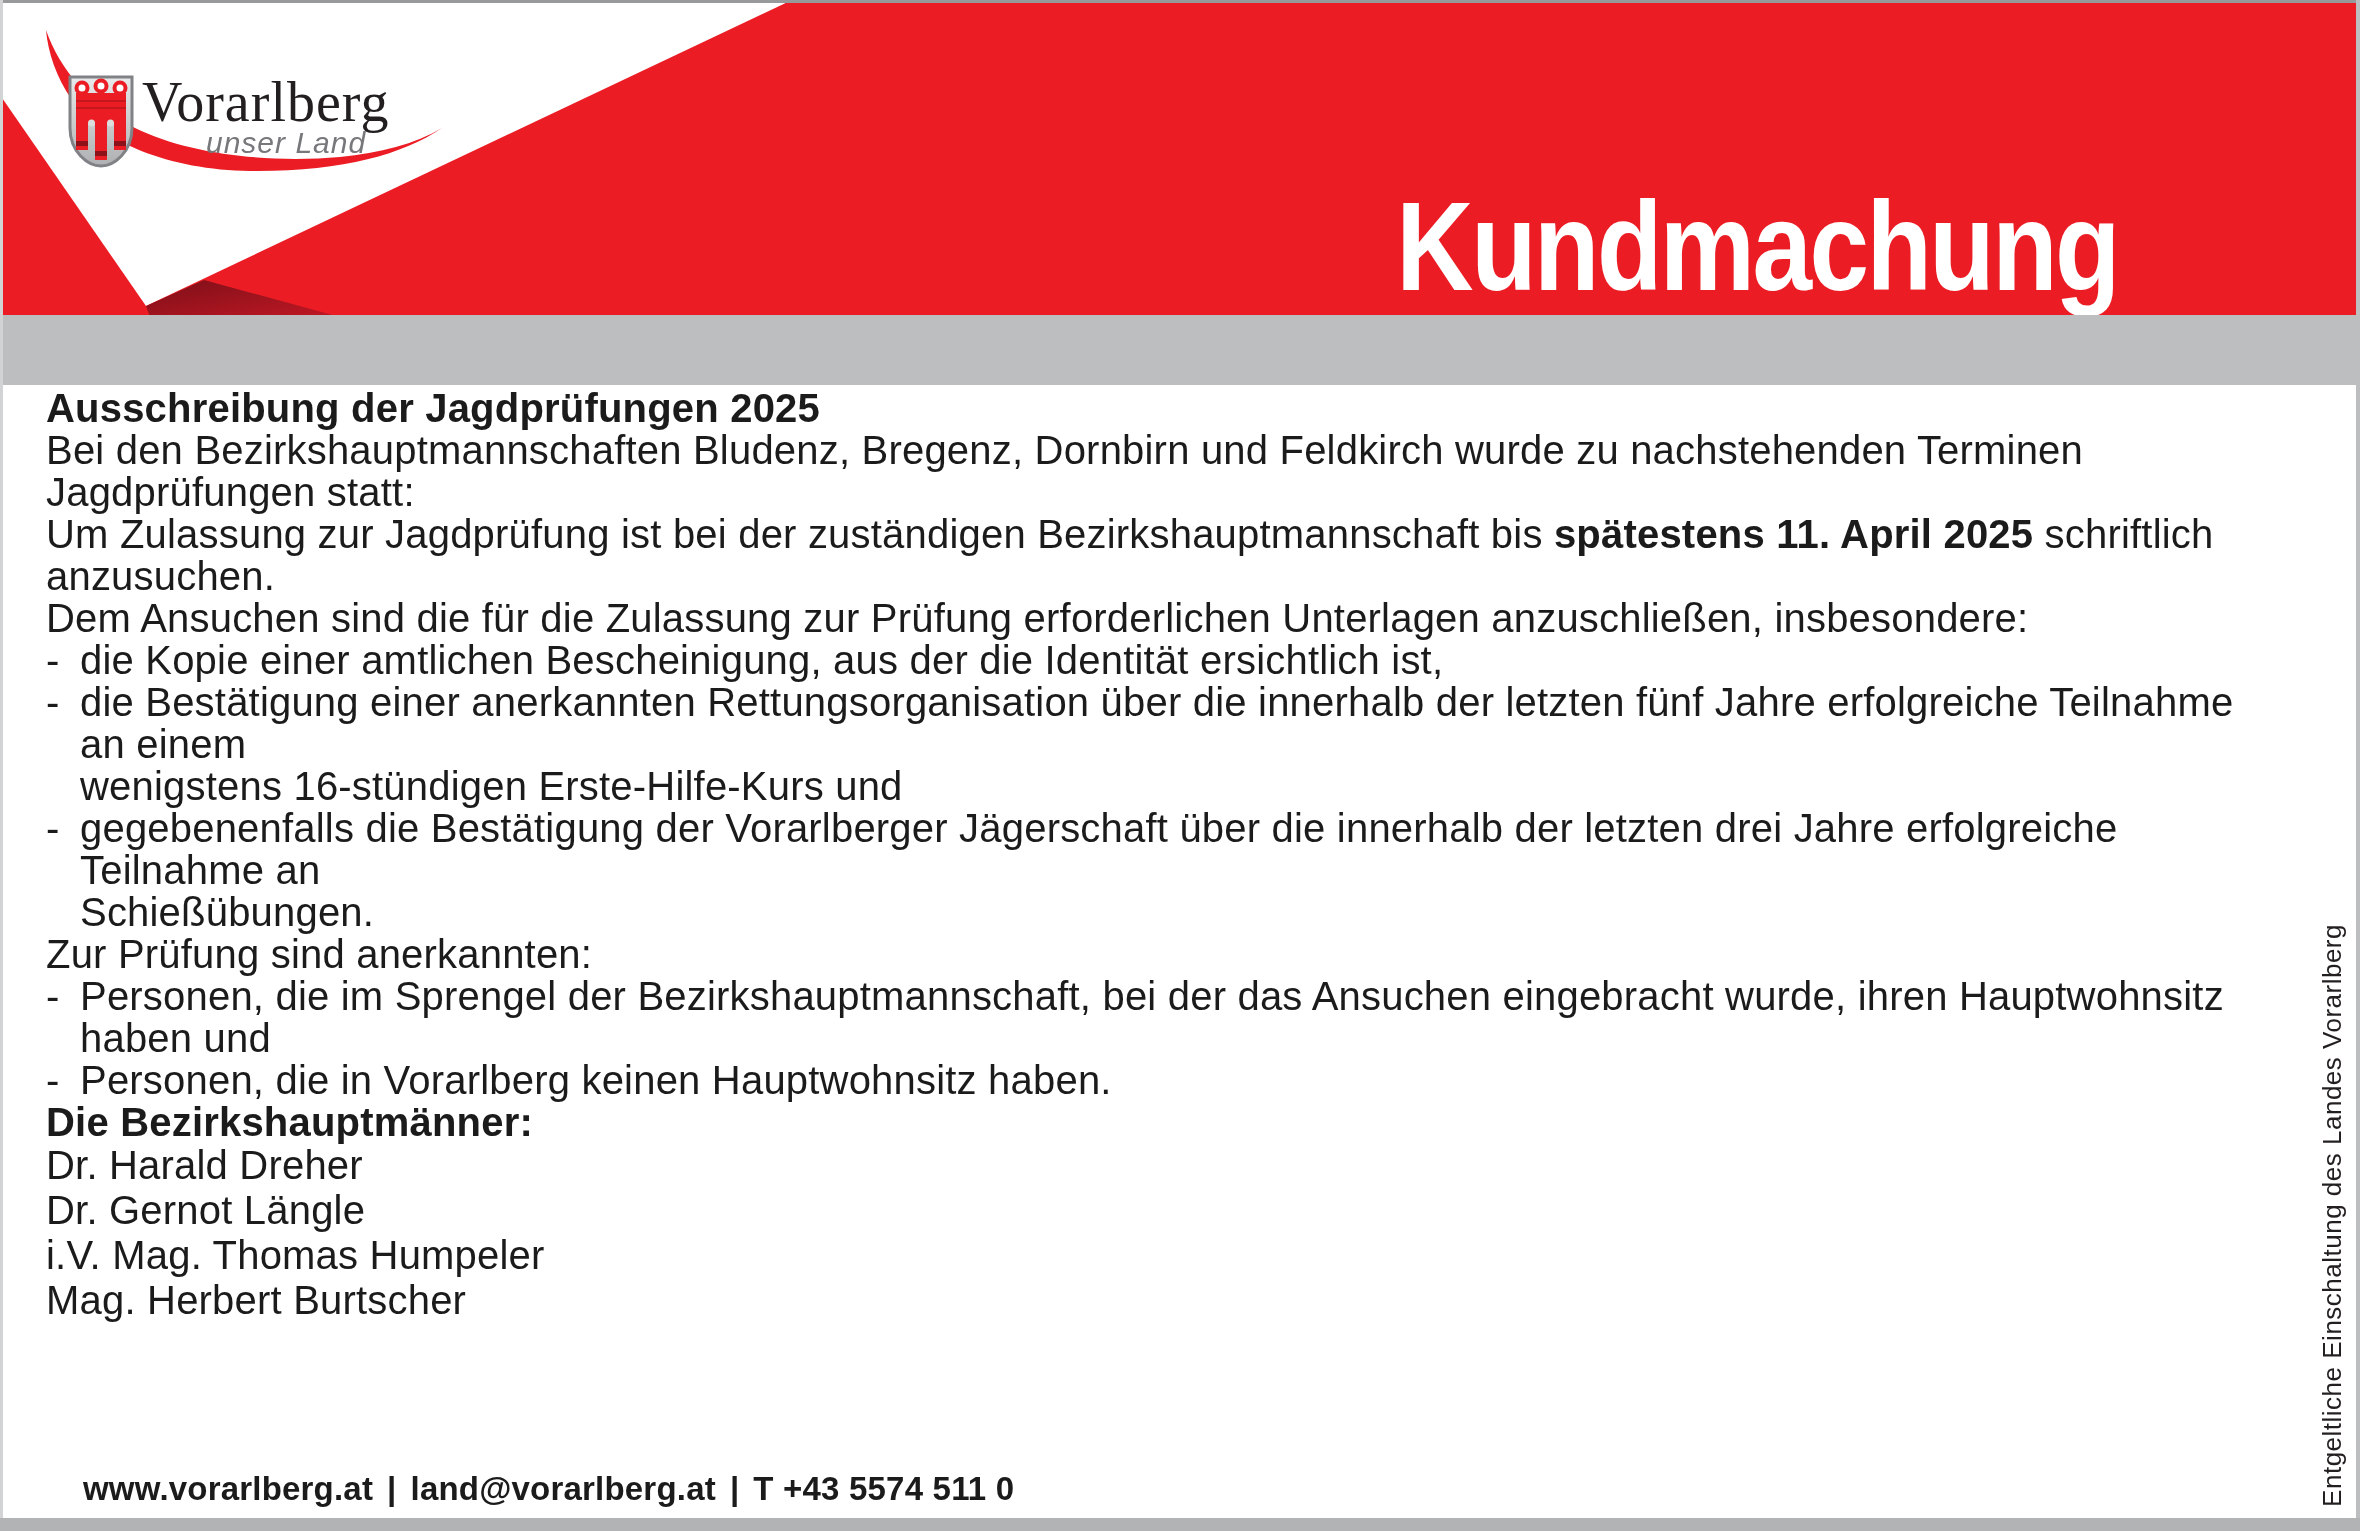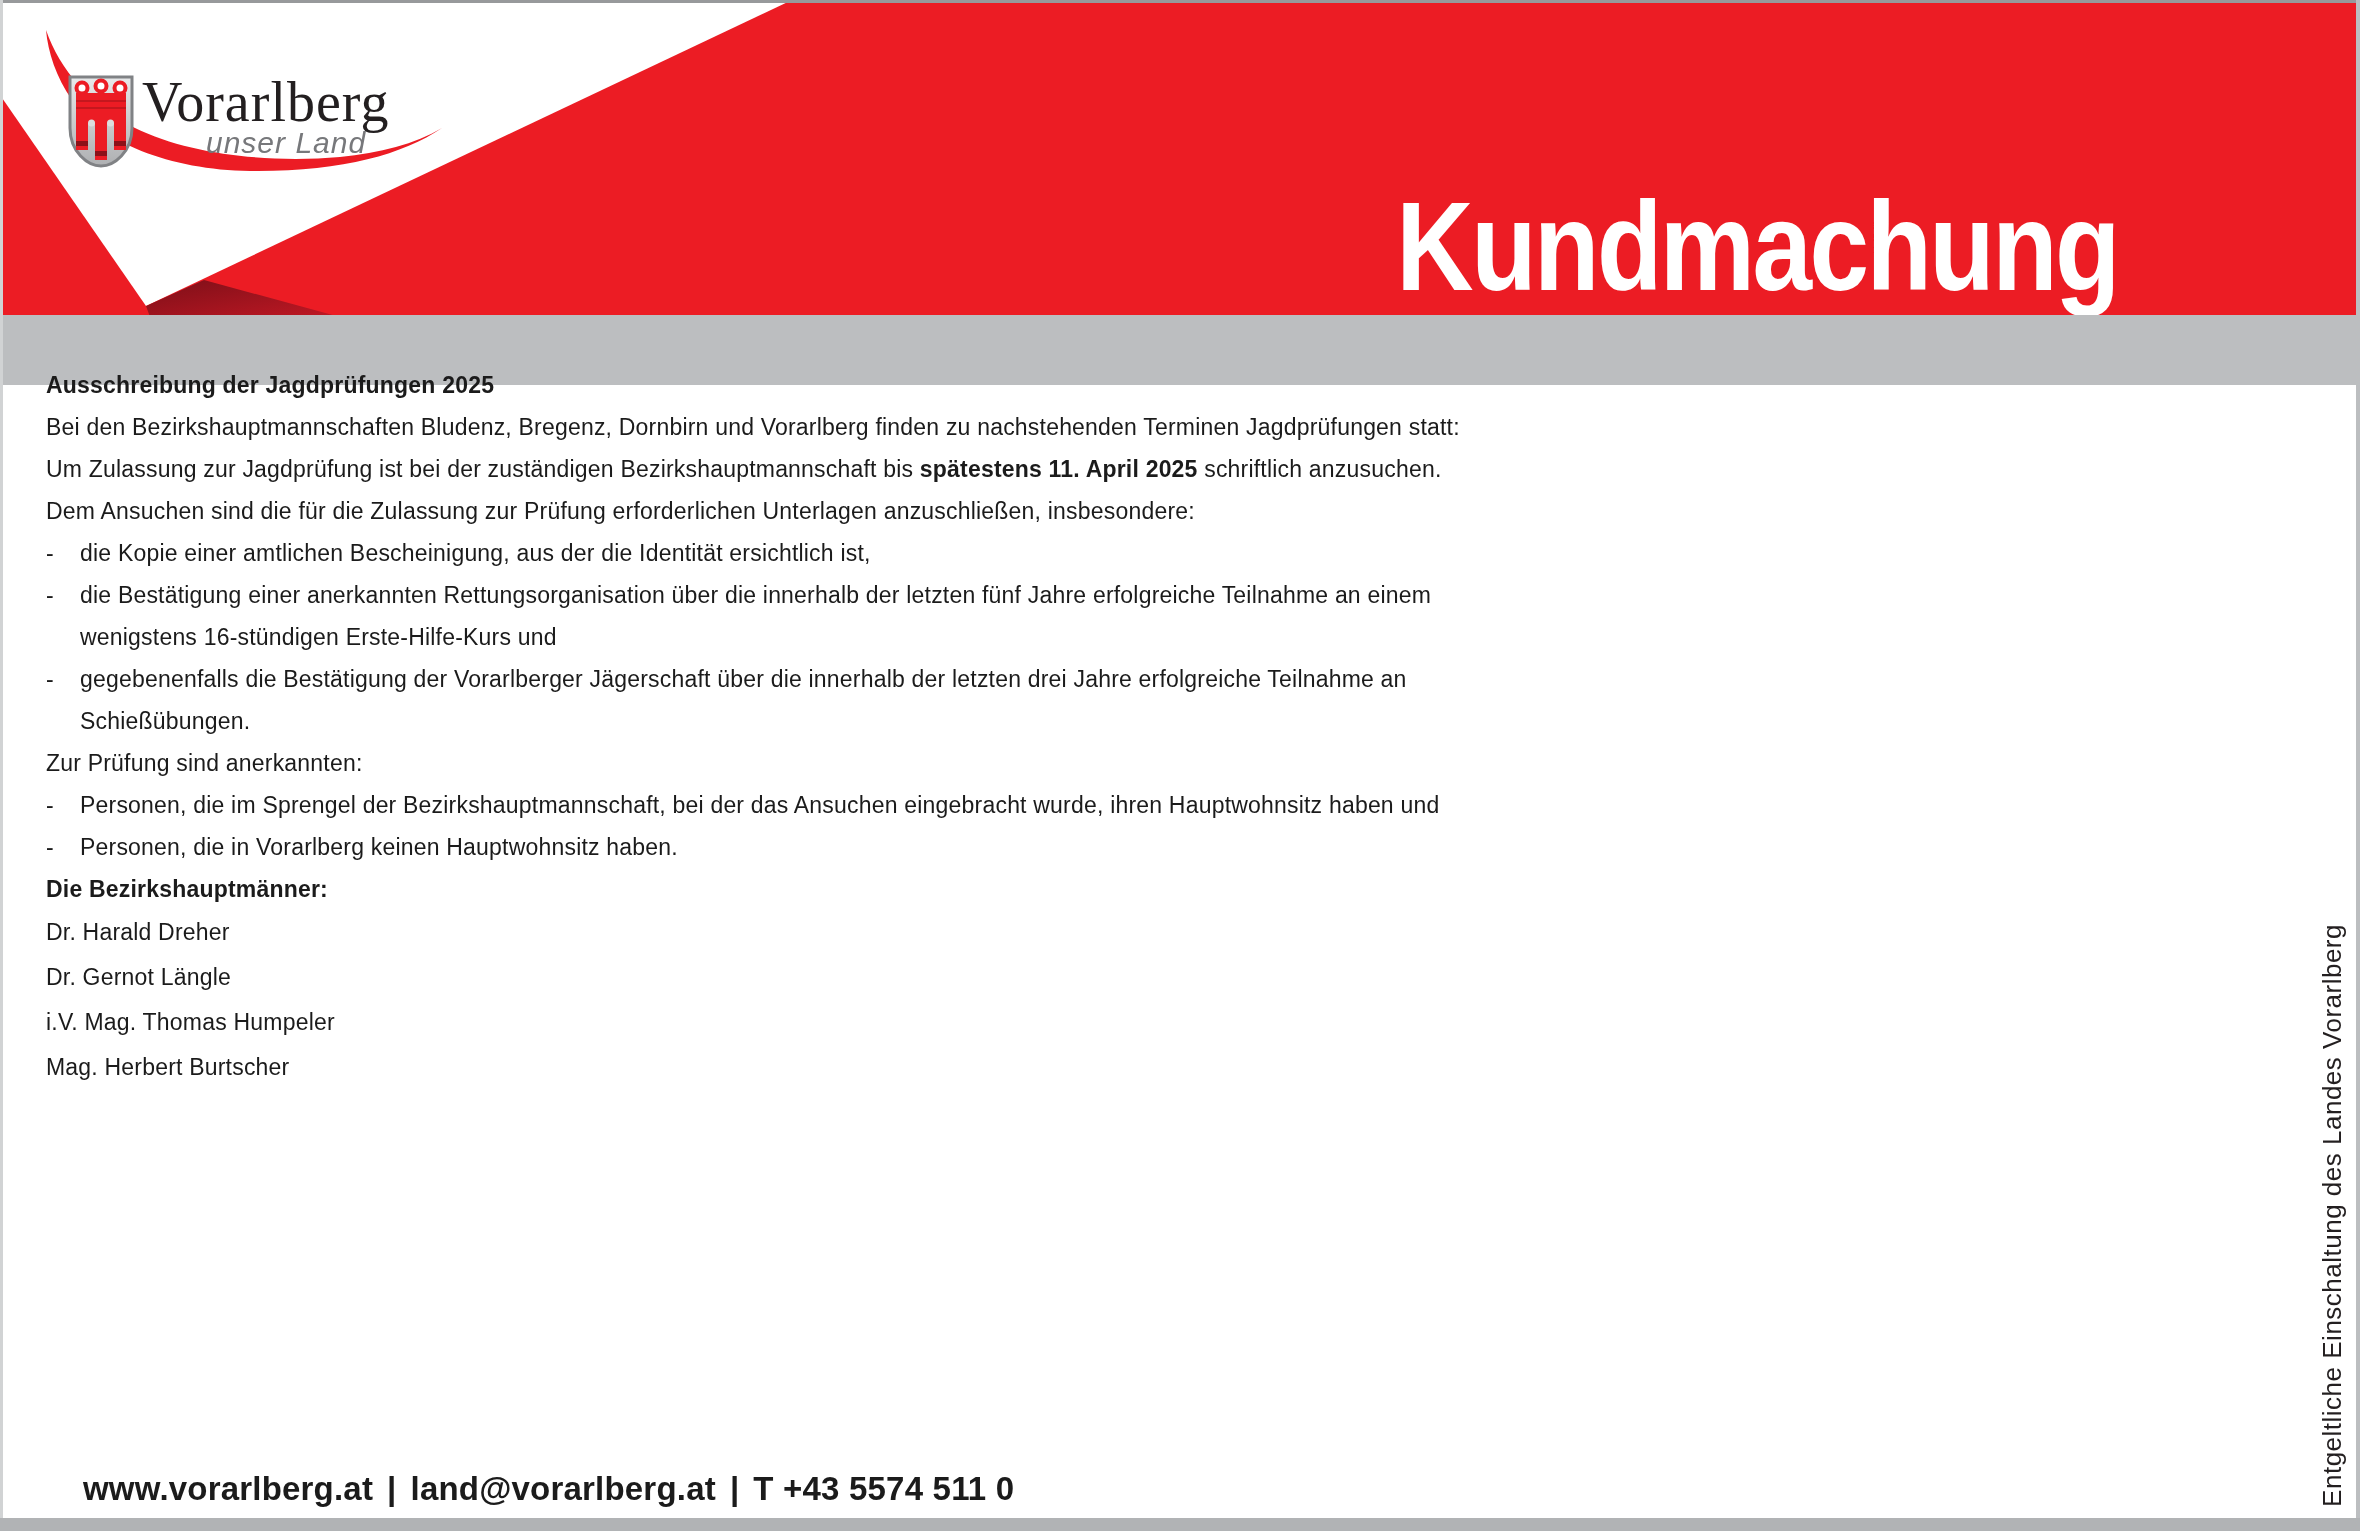--- a/index.html
+++ b/index.html
@@ -30,22 +30,22 @@
   .page-title {
     position:absolute; right:70px; top:184px;
     color:#ffffff; font-size:126px; font-weight:bold; line-height:1;
     letter-spacing:-3px; transform:scaleX(0.85); transform-origin:100% 50%;
     white-space:nowrap;
   }
   .gray-bar { position:absolute; top:315px; left:0; width:2360px; height:70px; background:#bcbec0; }
 
   
   .content {
-    position:absolute; left:46px; top:364px; width:2240px;
-    font-size:23px; line-height:42px; letter-spacing:0.2px;
+    position:absolute; left:46px; top:387px; width:2240px;
+    font-size:40px; line-height:42px; letter-spacing:0.2px;
   }
   .content p { margin:0; }
   .notice-heading { margin-top:29px; font-weight:bold; }
   .intro          { margin-top:45px; }
   .terms          { margin-top:33px; }
   .terms-row      { display:flex; }
   .terms-office   { width:1068px; flex:none; font-weight:bold; }
   .application    { margin-top:36px; }
   .application b  { font-weight:bold; }
   .docs-lead      { margin-top:30px; }
@@ -123,21 +123,21 @@
     <div class="brand-tagline">unser Land</div>
     <div class="page-title">Kundmachung</div>
   </div>
 
   <div class="gray-bar"></div>
 
   <div class="content">
 
     <p class="notice-heading">Ausschreibung der Jagdprüfungen 2025</p>
 
-    <p class="intro">Bei den Bezirkshauptmannschaften Bludenz, Bregenz, Dornbirn und Vorarlberg finden zu nachstehenden Terminen Jagdprüfungen statt:</p>
+    <p class="intro">Bei den Bezirkshauptmannschaften Bludenz, Bregenz, Dornbirn und Feldkirch wurde zu nachstehenden Terminen Jagdprüfungen statt:</p>
 
 
     <p class="application"><span>Um Zulassung zur Jagdprüfung ist bei der zuständigen Bezirkshauptmannschaft bis </span><b>spätestens 11. April 2025</b><span> schriftlich anzusuchen.</span></p>
 
     <p class="docs-lead">Dem Ansuchen sind die für die Zulassung zur Prüfung erforderlichen Unterlagen anzuschließen, insbesondere:</p>
 
     <div class="li">
       <span class="li-dash">-</span>
       <span class="li-text"><span>die Kopie einer amtlichen Bescheinigung, aus der die Identität ersichtlich ist,</span></span>
     </div>

